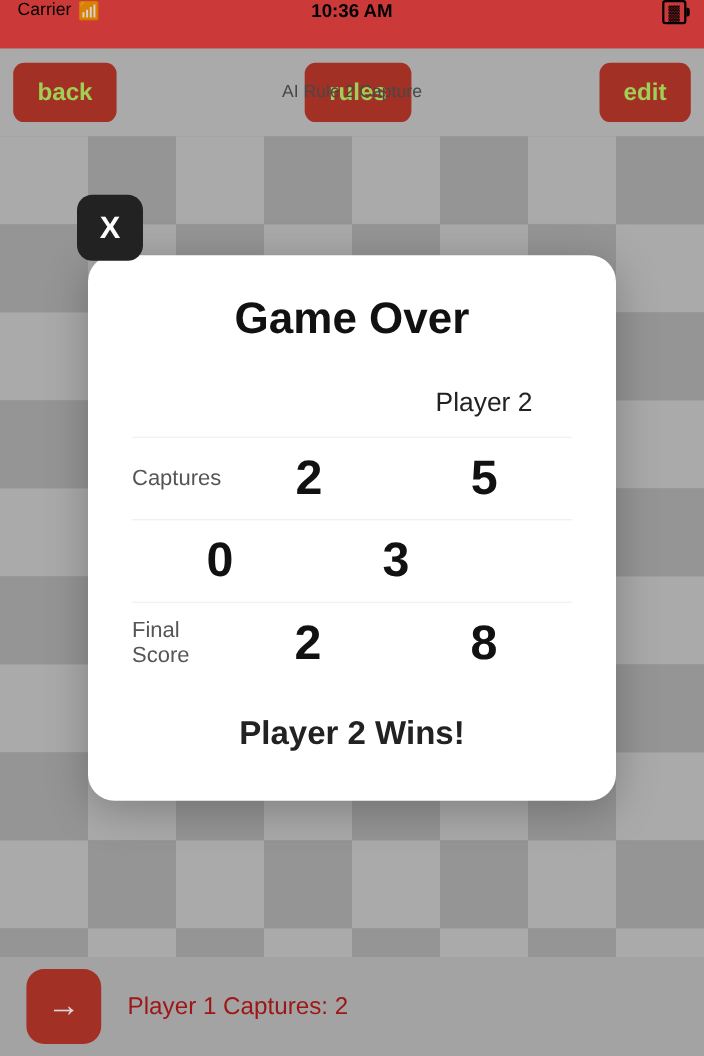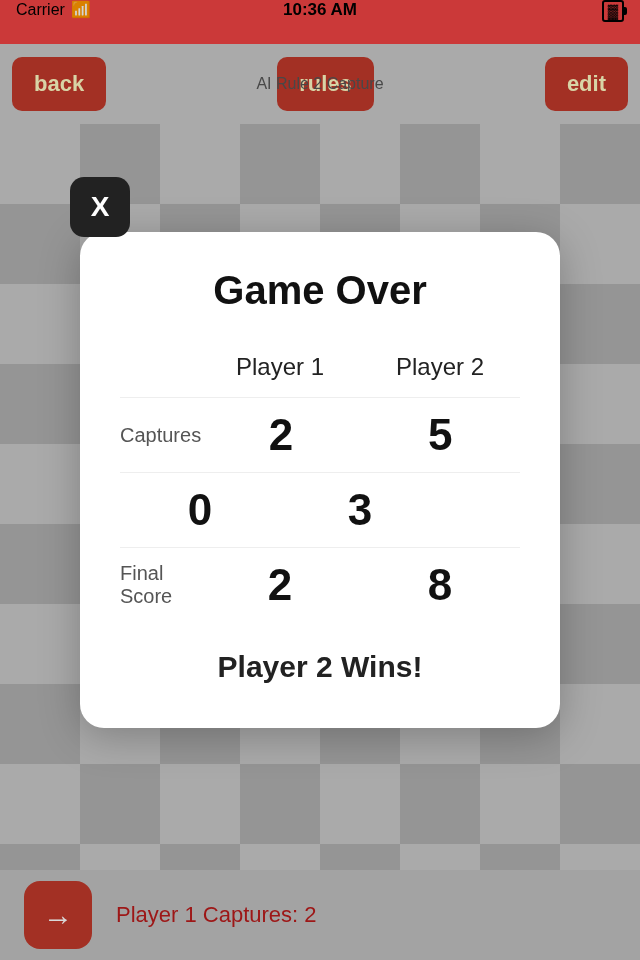--- a/index.html
+++ b/index.html
@@ -77,21 +77,21 @@
       font-size: 16px;
       color: #555;
       position: absolute;
       left: 50%;
       transform: translateX(-50%);
       white-space: nowrap;
     }
 
     .btn-red {
       background: #c0392b;
-      color: #fef9c3;
+      color: #bef264;
       border: none;
       border-radius: 10px;
       padding: 14px 22px;
       font-size: 22px;
       font-weight: 600;
       cursor: pointer;
     }
 
     
     .game-board {
@@ -344,21 +344,20 @@
 <div class="overlay">
   <div class="modal">
 
     <button class="close-btn">
       <span>X</span>
     </button>
 
     <div class="modal-title">Game Over</div>
 
     <div class="players-row">
-      <div class="player-label">Player 1</div>
       <div class="player-label">Player 2</div>
     </div>
 
     <div class="score-row">
       <div class="row-label">Captures</div>
       <div class="row-val">2</div>
       <div class="row-val">5</div>
     </div>
 
     <div class="score-row">

